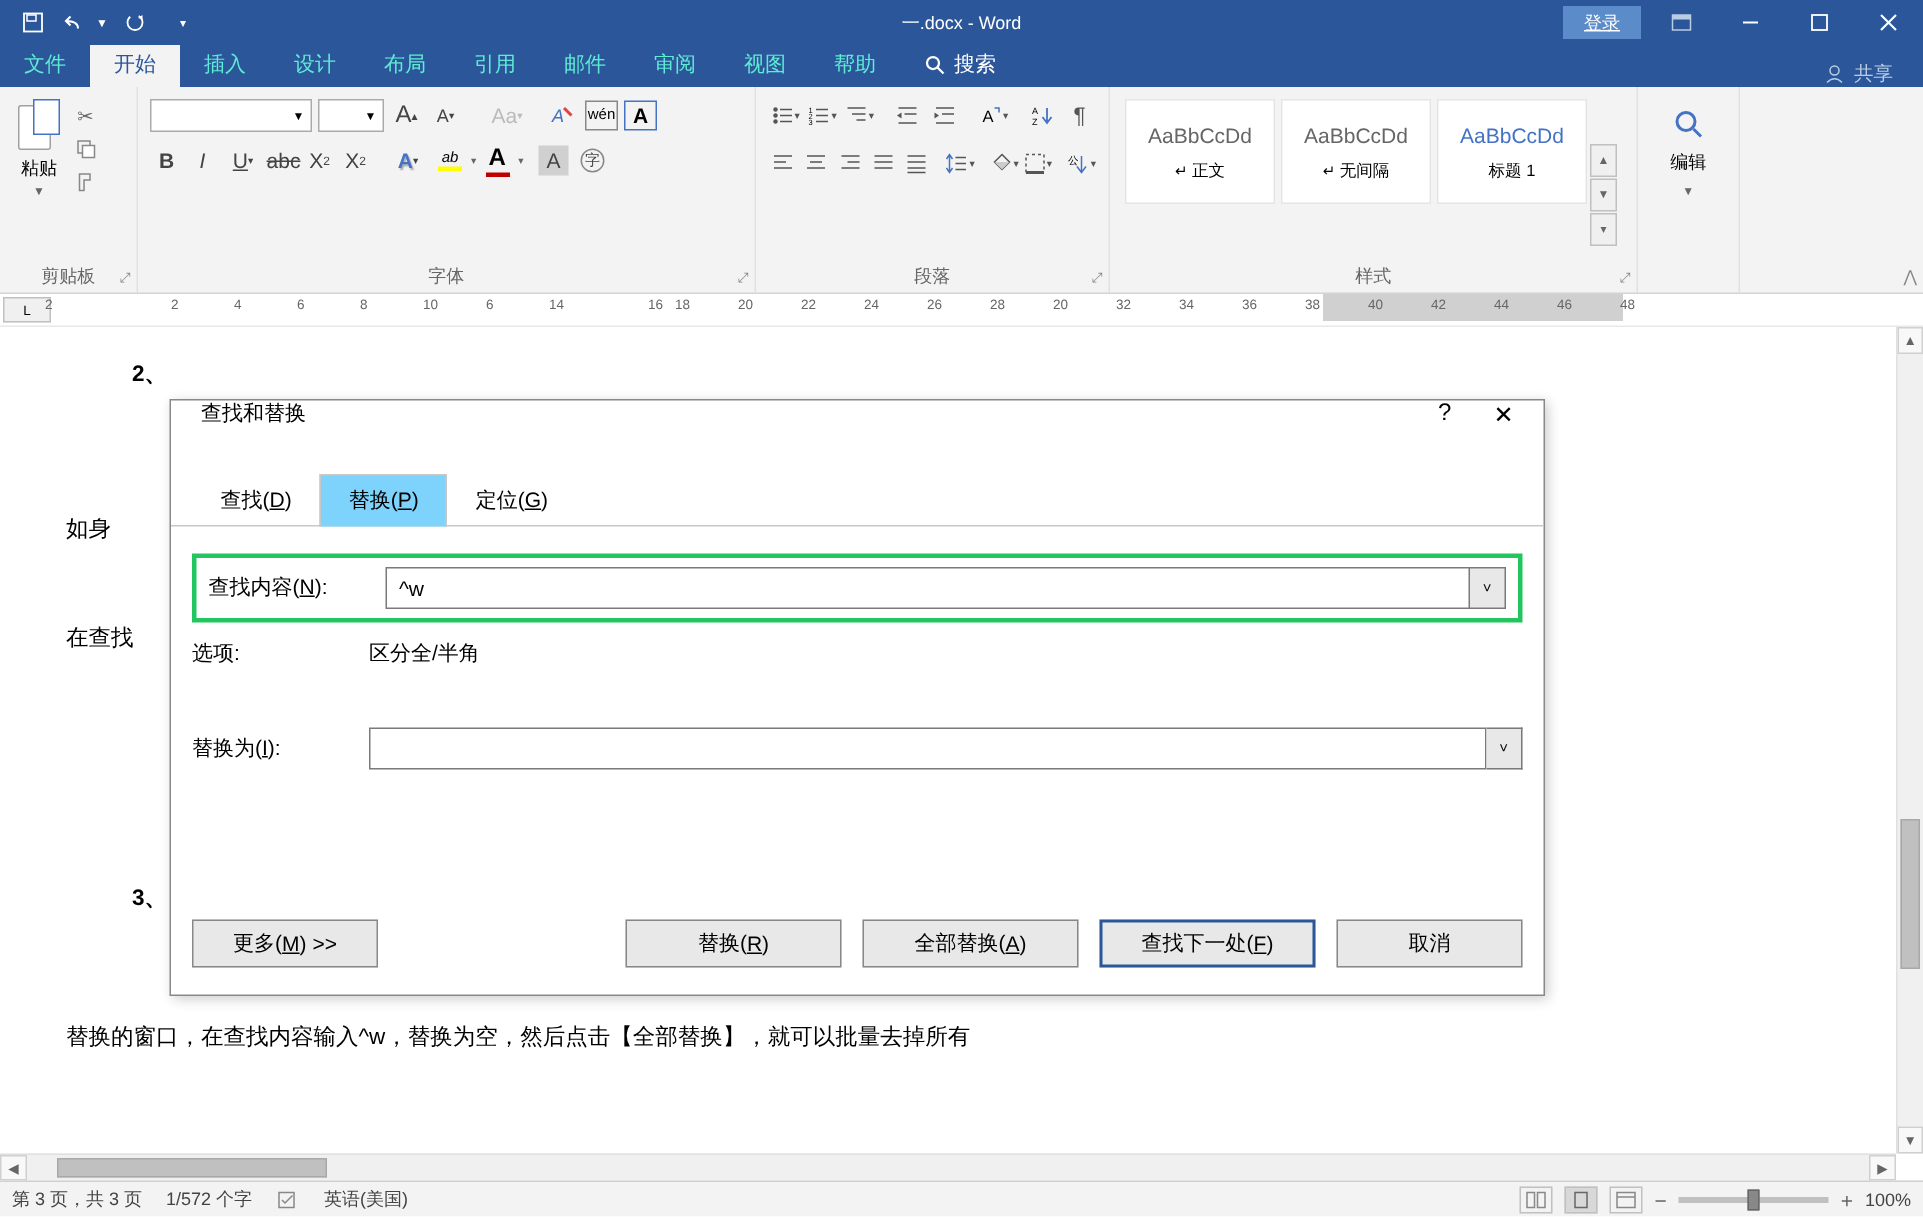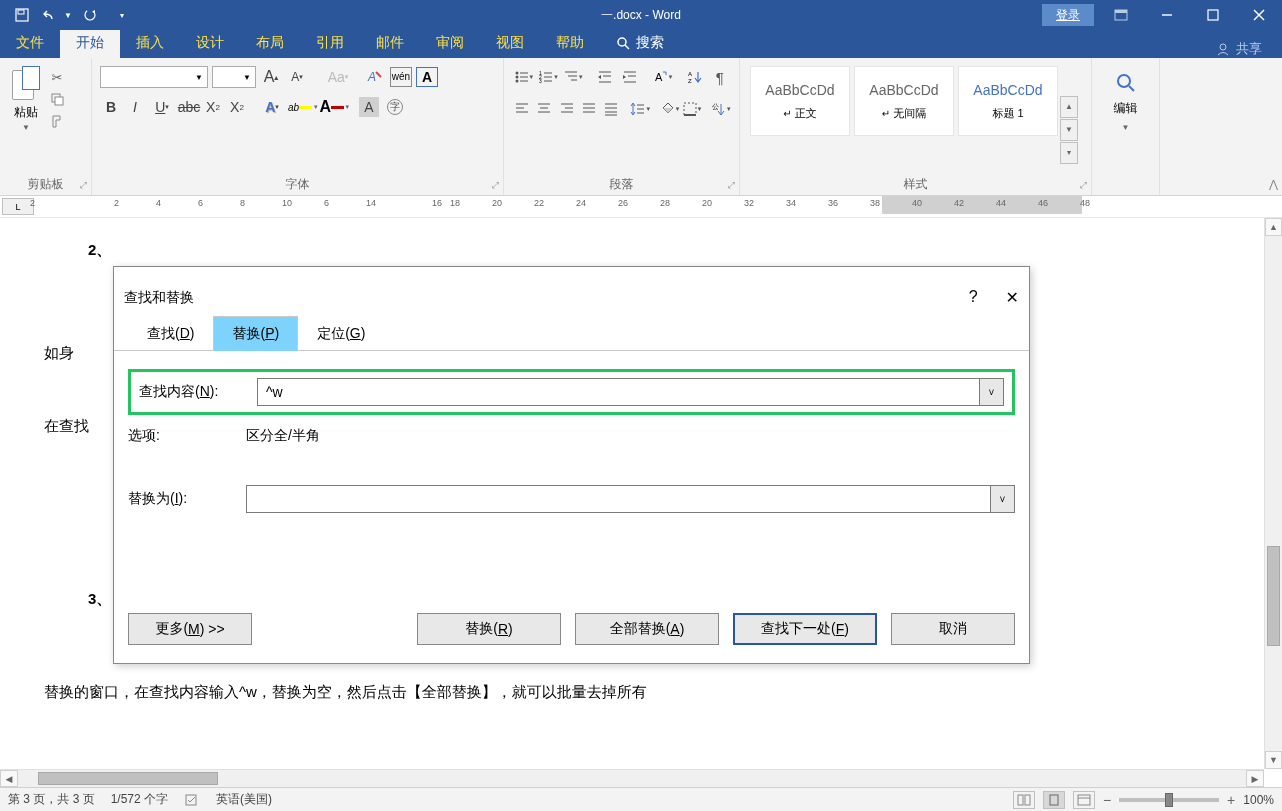--- a/index.html
+++ b/index.html
@@ -8,21 +8,21 @@
 .titlebar { height: 30px; background: #2b579a; display: flex; align-items: center; color: #fff; font-size: 12px; position: relative; }
 .titlebar-left { display: flex; align-items: center; gap: 8px; padding-left: 12px; }
 .qat-icon { width: 20px; height: 20px; display: flex; align-items: center; justify-content: center; color: #fff; }
 .qat-dropdown { font-size: 8px; margin-left: -4px; }
 .titlebar-center { position: absolute; left: 50%; transform: translateX(-50%); }
 .titlebar-right { margin-left: auto; display: flex; align-items: center; height: 100%; text-decoration: underline; }
 .login-btn { background: #5b8bc9; height: 22px; padding: 0 14px; display: flex; align-items: center; font-size: 12px; margin-right: 4px; }
 .win-btn { width: 46px; height: 30px; display: flex; align-items: center; justify-content: center; }
 
 .ribbon-tabs { height: 28px; background: #2b579a; display: flex; align-items: flex-end; padding-left: 0; }
-.ribbon-tab { padding: 6px 16px; color: #fde047; font-size: 14px; cursor: pointer; }
+.ribbon-tab { padding: 6px 16px; color: #5eead4; font-size: 14px; cursor: pointer; }
 .ribbon-tab.active { background: #f3f3f3; color: #2b579a; }
 .ribbon-right { margin-left: auto; display: flex; align-items: center; color: #b8cce4; padding-right: 20px; font-size: 13px; }
 .ribbon-search { display: flex; align-items: center; gap: 6px; padding: 6px 16px; color: #fff; font-size: 14px; }
 
 .ribbon { height: 138px; background: #f3f3f3; border-bottom: 1px solid #d4d4d4; display: flex; position: relative; }
 .ribbon-group { border-right: 1px solid #e1e1e1; padding: 4px 8px 2px 8px; display: flex; flex-direction: column; position: relative; }
 .group-label { font-size: 12px; color: #666; text-align: center; position: absolute; bottom: 2px; left: 0; right: 0; }
 .group-expand { position: absolute; bottom: 4px; right: 4px; font-size: 9px; color: #888; }
 .group-content { flex: 1; display: flex; }
 
@@ -38,21 +38,21 @@
 .font-group { width: 412px; }
 .font-row1 { display: flex; align-items: center; gap: 4px; margin-bottom: 8px; padding-top: 4px; }
 .font-name-box { width: 108px; height: 22px; border: 1px solid #ababab; background: #fff; display: flex; align-items: center; padding: 0 4px; font-size: 12px; }
 .font-size-box { width: 44px; height: 22px; border: 1px solid #ababab; background: #fff; display: flex; align-items: center; padding: 0 4px; font-size: 12px; }
 .font-btn { width: 22px; height: 22px; display: flex; align-items: center; justify-content: center; font-size: 14px; color: #444; }
 .font-btn-wide { width: 28px; }
 .wen-box { width: 22px; height: 20px; border: 1px solid #888; font-size: 10px; text-align: center; line-height: 18px; }
 .a-box { width: 22px; height: 20px; border: 1px solid #4472c4; display: flex; align-items: center; justify-content: center; font-size: 14px; font-weight: bold; }
 .font-row2 { display: flex; align-items: center; gap: 2px; }
 .font-row2 .font-btn { font-size: 14px; }
-.color-btn { display: flex; flex-direction: row; align-items: center; width: 24px; }
+.color-btn { display: flex; flex-direction: column; align-items: center; width: 24px; }
 .color-bar { width: 16px; height: 3px; }
 
 .para-group { width: 236px; }
 .para-row { display: flex; align-items: center; gap: 2px; margin-bottom: 6px; padding-top: 4px; }
 .para-btn { width: 24px; height: 22px; display: flex; align-items: center; justify-content: center; color: #555; }
 
 .styles-group { width: 352px; display: flex; }
 .style-item { width: 100px; height: 70px; border: 1px solid #e5e5e5; background: #fff; margin: 4px 2px; display: flex; flex-direction: column; align-items: center; justify-content: center; }
 .style-preview { font-size: 14px; color: #666; }
 .style-preview.blue { color: #4472c4; }
@@ -86,21 +86,21 @@
 .hscroll-track { flex: 1; position: relative; }
 .hscroll-thumb { position: absolute; top: 2px; bottom: 2px; left: 20px; width: 180px; background: #c0c0c0; border: 1px solid #a8a8a8; }
 
 .statusbar { position: absolute; bottom: 0; left: 0; right: 0; height: 24px; background: #f3f3f3; border-top: 1px solid #d0d0d0; display: flex; align-items: center; font-size: 12px; color: #444; padding: 0 8px; gap: 16px; }
 .status-right { margin-left: auto; display: flex; align-items: center; gap: 8px; }
 .view-btn { width: 22px; height: 18px; border: 1px solid #c0c0c0; display: flex; align-items: center; justify-content: center; font-size: 10px; }
 .zoom-slider { width: 100px; height: 4px; background: #c0c0c0; position: relative; }
 .zoom-thumb { width: 8px; height: 14px; background: #888; position: absolute; top: -5px; left: 46px; border: 1px solid #666; }
 
 .dialog { position: absolute; top: 266px; left: 113px; width: 917px; height: 398px; background: #fff; border: 1px solid #888; box-shadow: 2px 2px 8px rgba(0,0,0,0.2); z-index: 100; }
-.dialog-title { height: 40px; display: flex; align-items: flex-end; padding: 0 10px; font-size: 14px; gap: 16px; }
+.dialog-title { height: 40px; display: flex; align-items: flex-start; padding: 0 20px; font-size: 14px; gap: 16px; }
 .dialog-title-right { margin-left: auto; display: flex; gap: 28px; font-size: 16px; }
 .dialog-tabs { display: flex; padding: 0 14px; border-bottom: 1px solid #c8c8c8; margin-top: 8px; }
 .dialog-tab { padding: 8px 18px; font-size: 14px; border: 1px solid transparent; border-bottom: none; position: relative; top: 1px; }
 .dialog-tab.active { border-color: #c8c8c8; background: #7dd3fc; }
 .dialog-tab u { text-decoration: underline; }
 .dialog-body { padding: 18px 14px; }
 .field-row { display: flex; align-items: center; margin-bottom: 16px; }
 .field-label { width: 118px; font-size: 14px; }
 .field-input-wrap { flex: 1; display: flex; }
 .field-input { flex: 1; height: 28px; border: 1px solid #7a7a7a; padding: 0 8px; font-size: 14px; }

